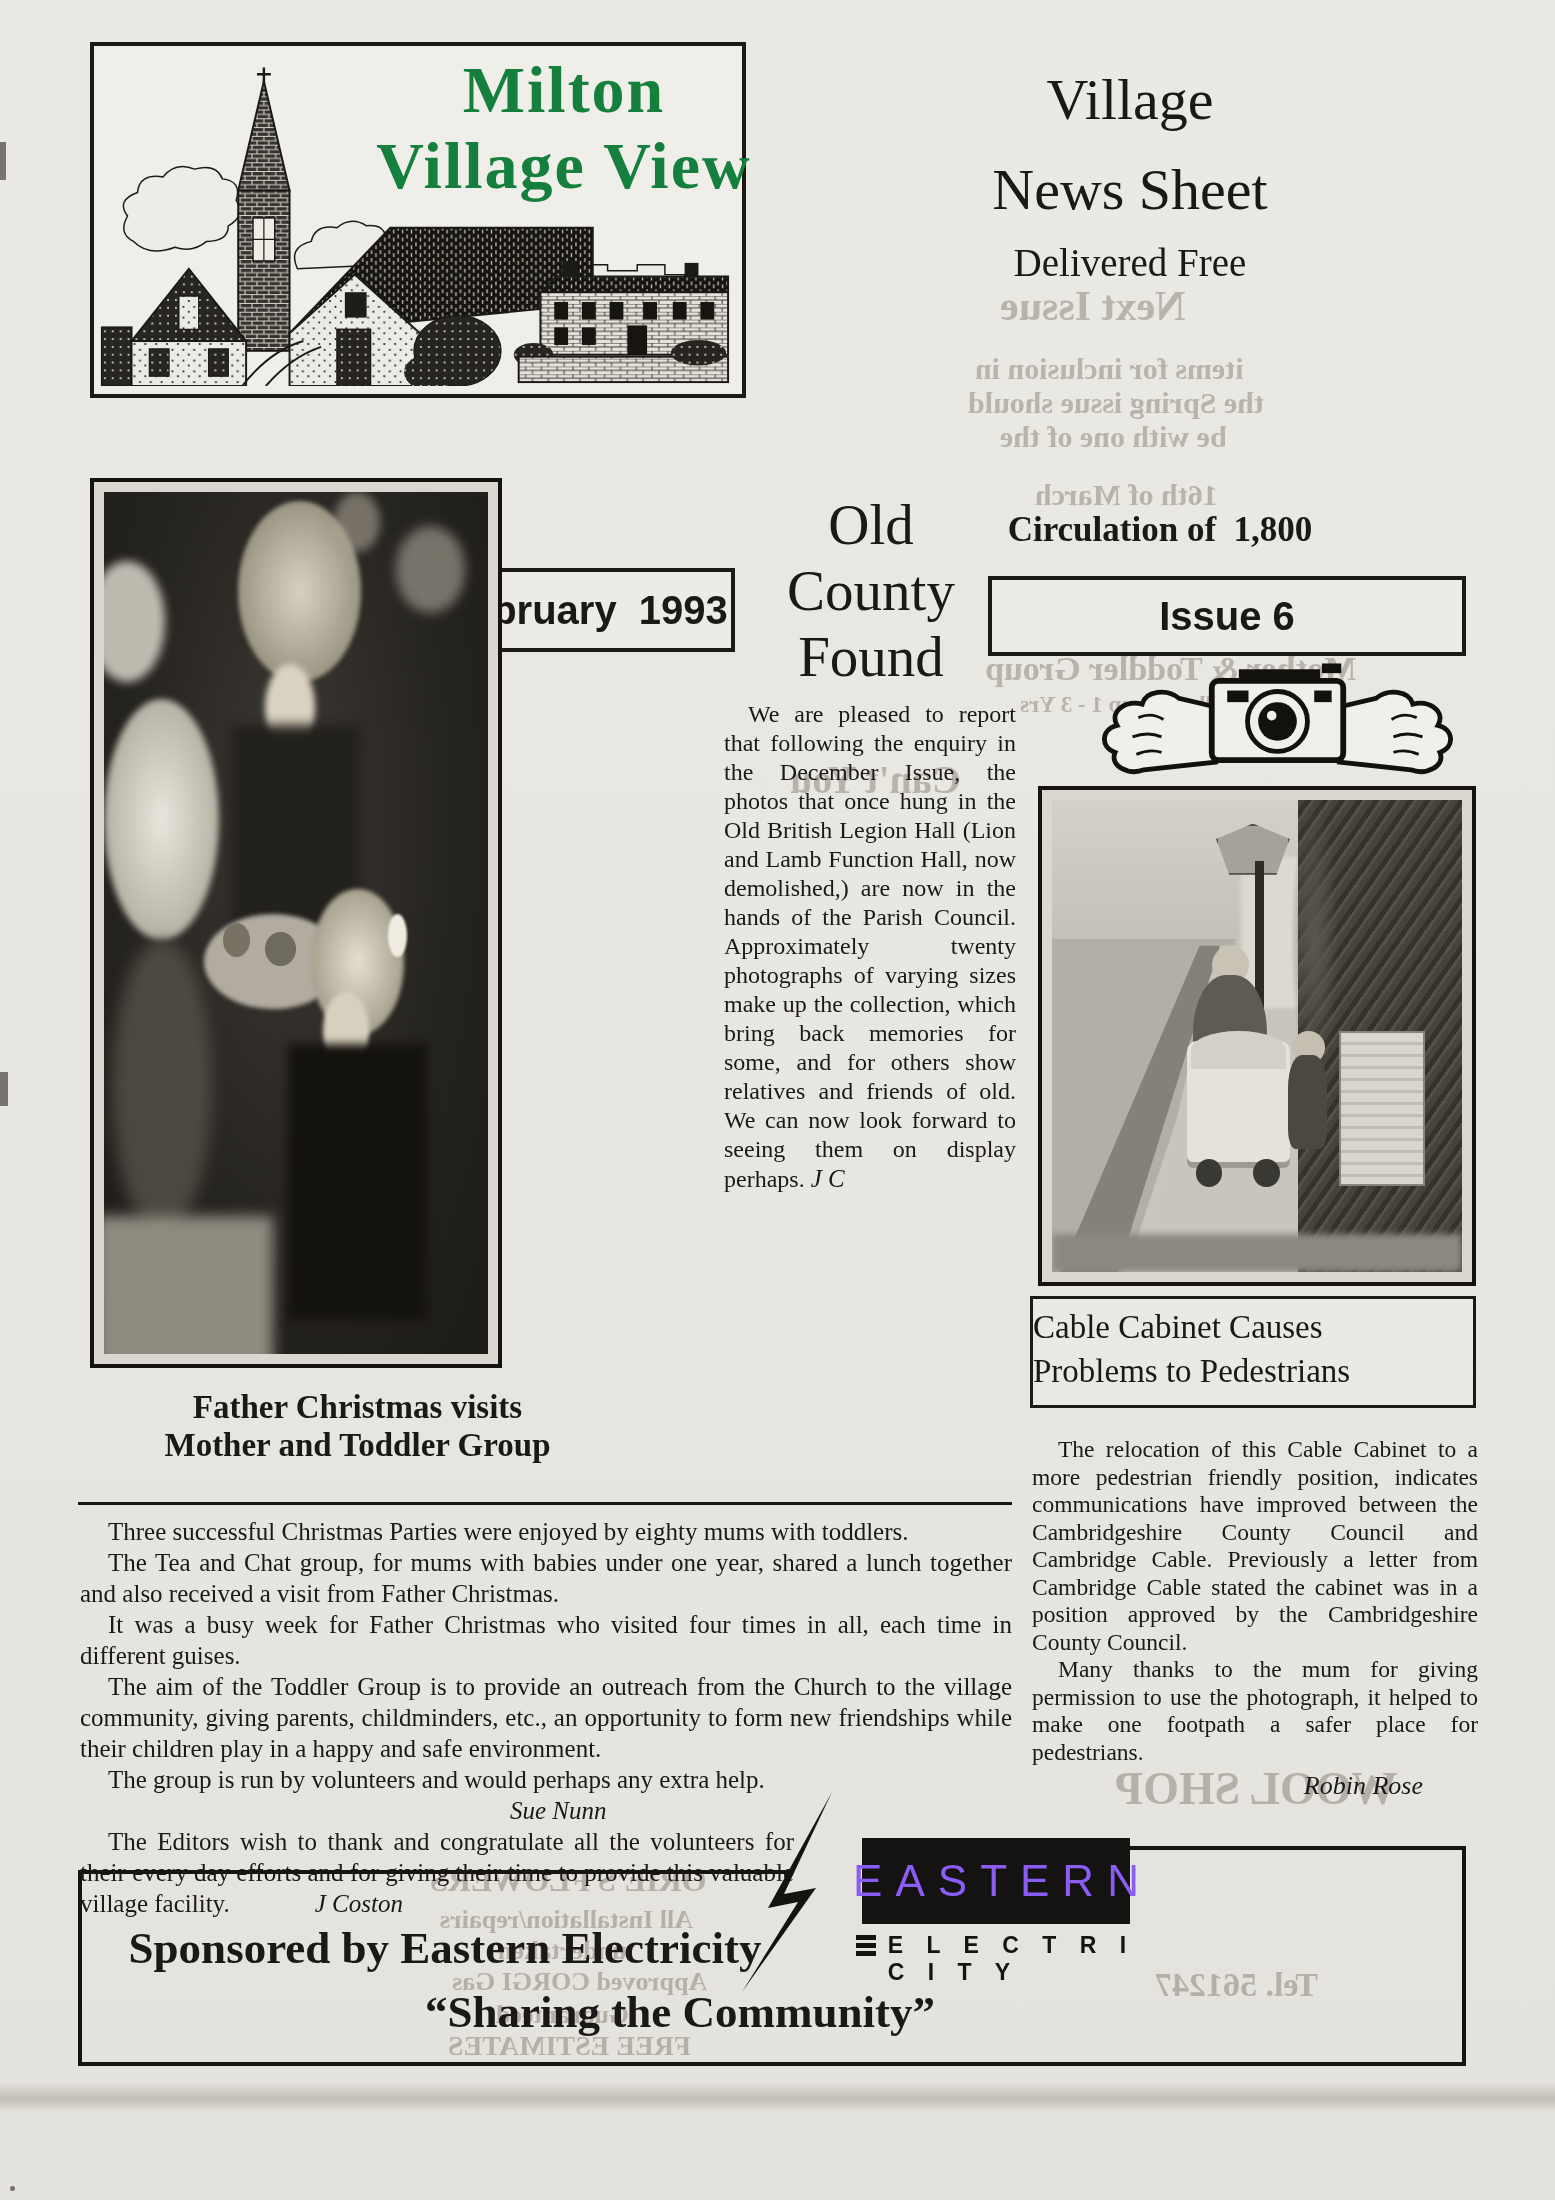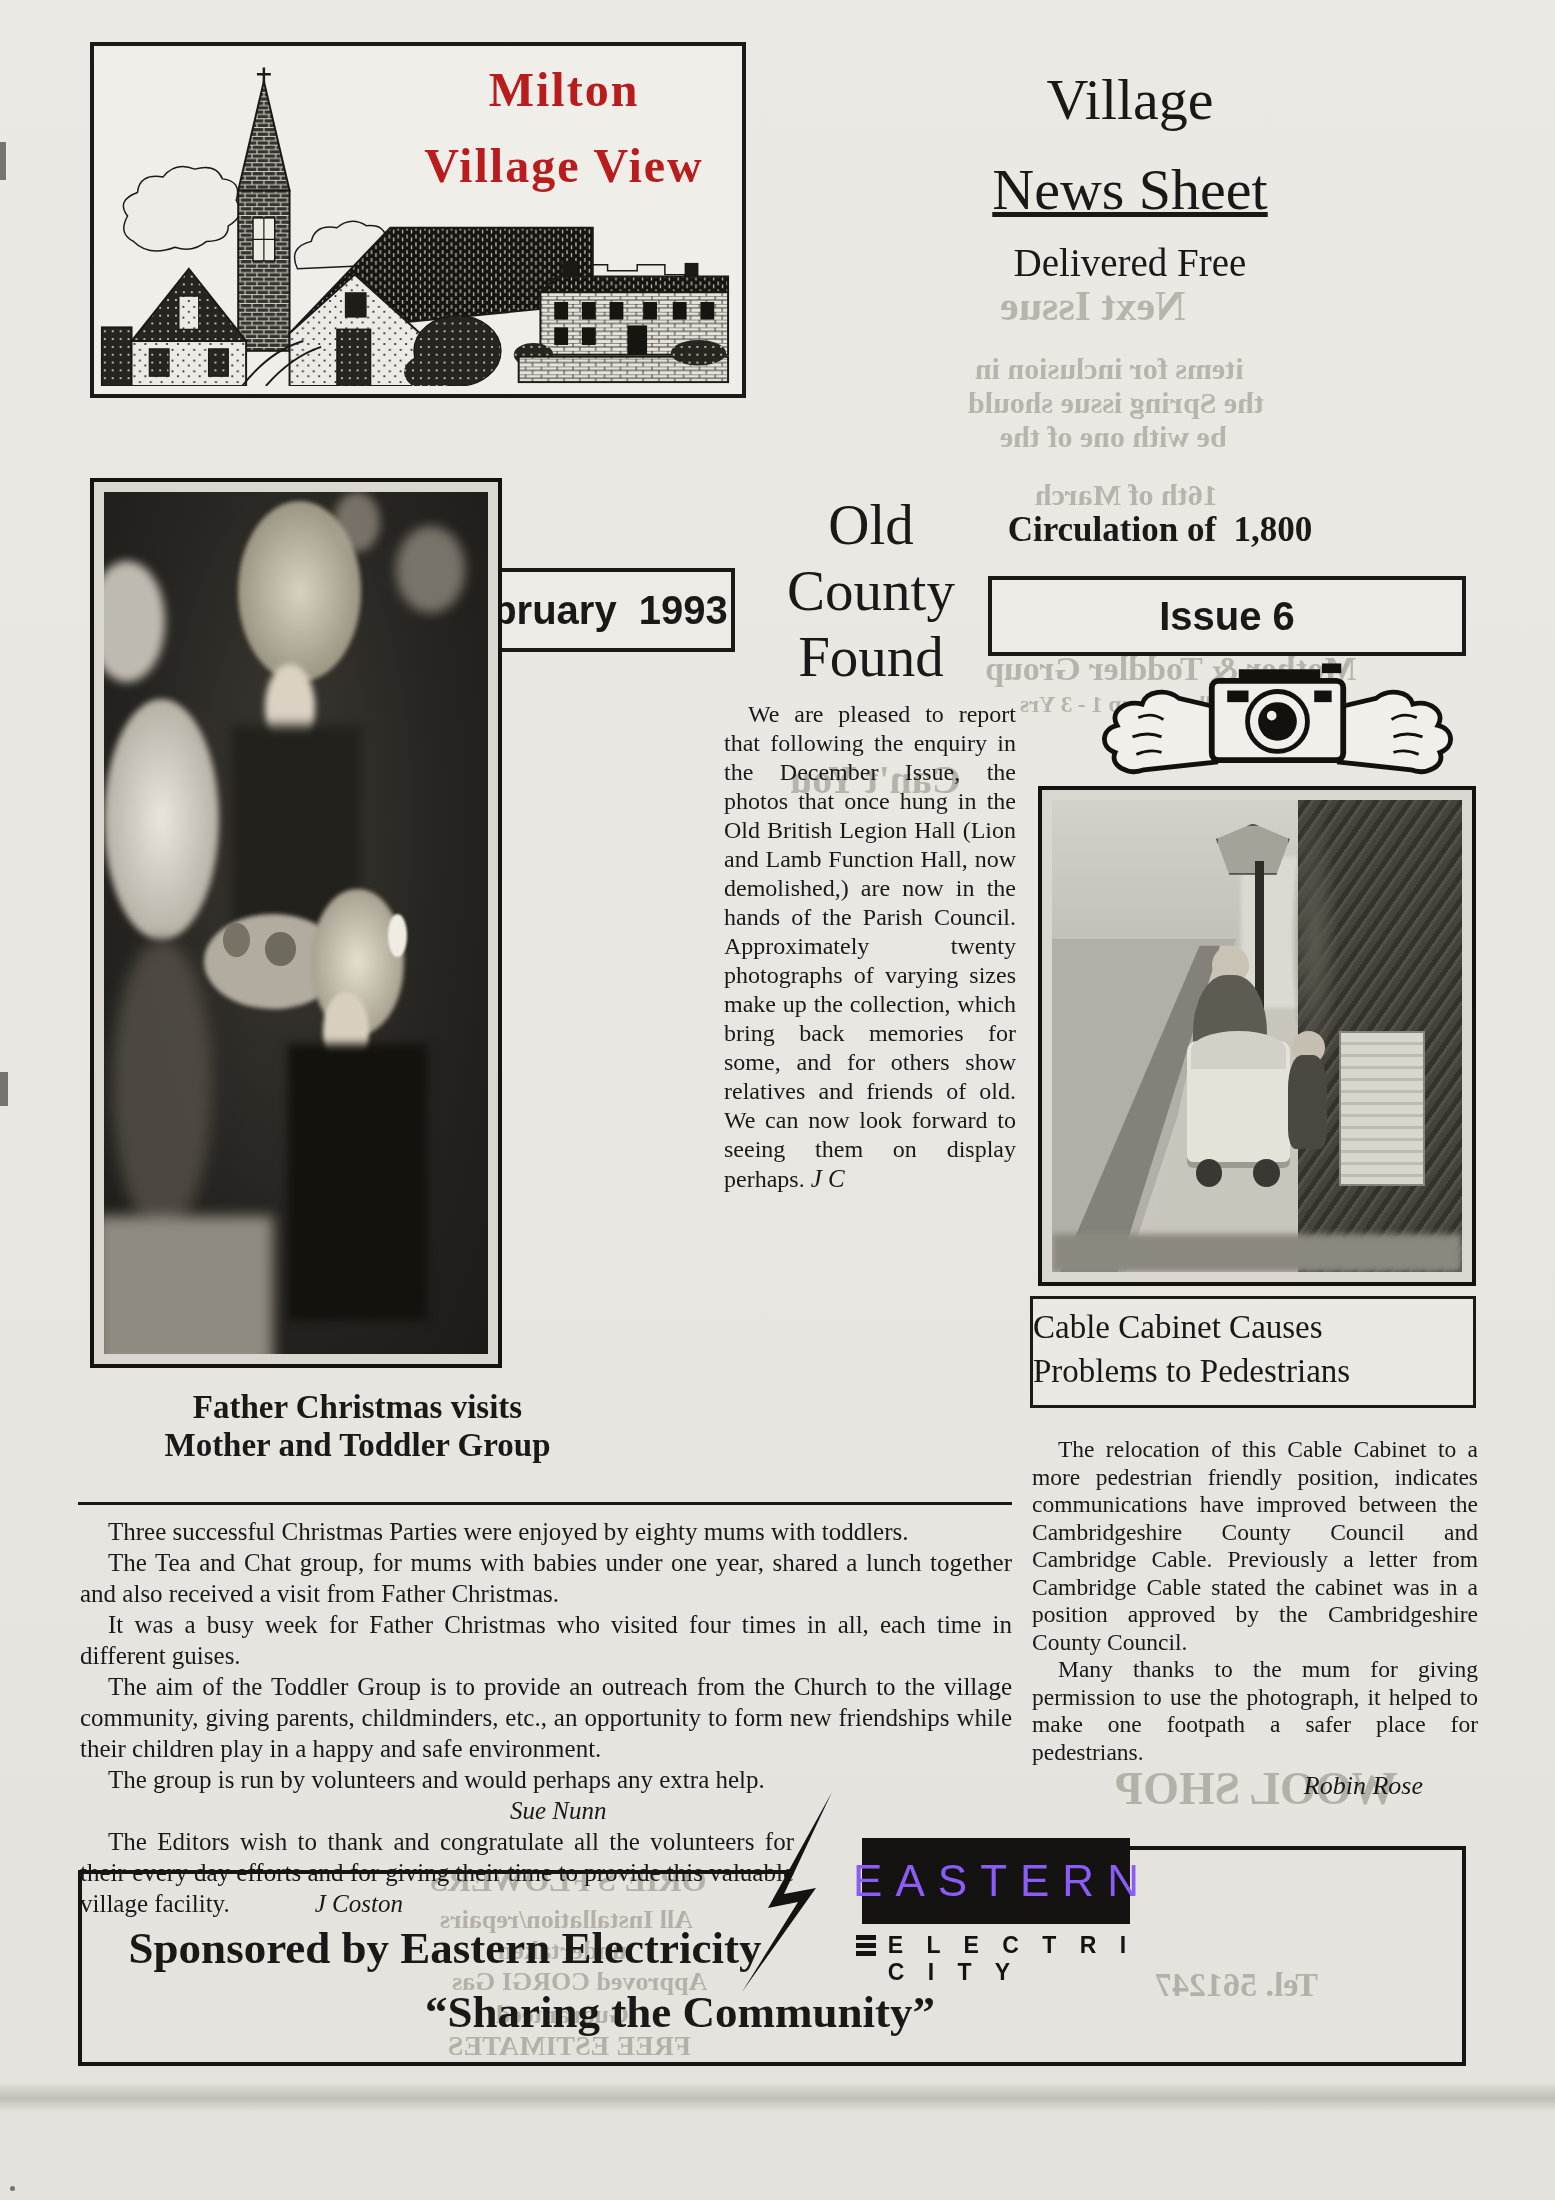--- a/index.html
+++ b/index.html
@@ -3,28 +3,28 @@
 <meta charset="utf-8">
 <style>
   html,body{margin:0;padding:0;background:#d9d6d0;}
   .page{position:relative;width:1555px;height:2200px;margin:0 auto;overflow:hidden;
         background:linear-gradient(180deg,#ebe9e4 0%,#e8e6e1 55%,#e4e2dc 100%);
         font-family:"Liberation Serif", serif;color:#1a1918;}
   .abs{position:absolute;}
   
   .mast-box{left:90px;top:42px;width:648px;height:348px;border:4px solid #1b1a16;background:#f0eee9;}
   .mast-title{left:320px;top:48px;width:480px;text-align:center;
-              font-weight:bold;font-size:48px;line-height:76px;letter-spacing:2px;color:#b91c1c;}
+              font-weight:bold;font-size:66px;line-height:76px;letter-spacing:2px;color:#15803d;}
   .banner-box{left:90px;top:568px;width:637px;height:76px;border:4px solid #1b1a16;
               display:flex;align-items:center;justify-content:center;background:#edebe6;
               font-family:"Liberation Sans",sans-serif;font-weight:bold;font-size:40px;white-space:pre;}
   
   .rh{left:900px;width:460px;text-align:center;font-family:"Liberation Serif",serif;}
   .rh1{top:66px;font-size:58px;}
-  .rh2{top:156px;font-size:58px;text-decoration:underline;}
+  .rh2{top:156px;font-size:58px;}
   .rh3{top:240px;font-size:39px;}
   .circ{left:940px;top:510px;width:440px;text-align:center;font-weight:bold;font-size:35px;white-space:pre;}
   .issue-box{left:988px;top:576px;width:470px;height:72px;border:4px solid #1b1a16;
              display:flex;align-items:center;justify-content:center;background:#edebe6;
              font-family:"Liberation Sans",sans-serif;font-weight:bold;font-size:40px;}
   
   .photo-frame{border:4px solid #141310;background:#dad7d0;}
   .pf-left{left:90px;top:478px;width:404px;height:882px;}
   .pf-inner{position:absolute;left:10px;top:10px;right:10px;bottom:10px;overflow:hidden;
             background:radial-gradient(ellipse at 48% 38%, #3d3a34 0%, #262420 55%, #1d1b18 100%);}

